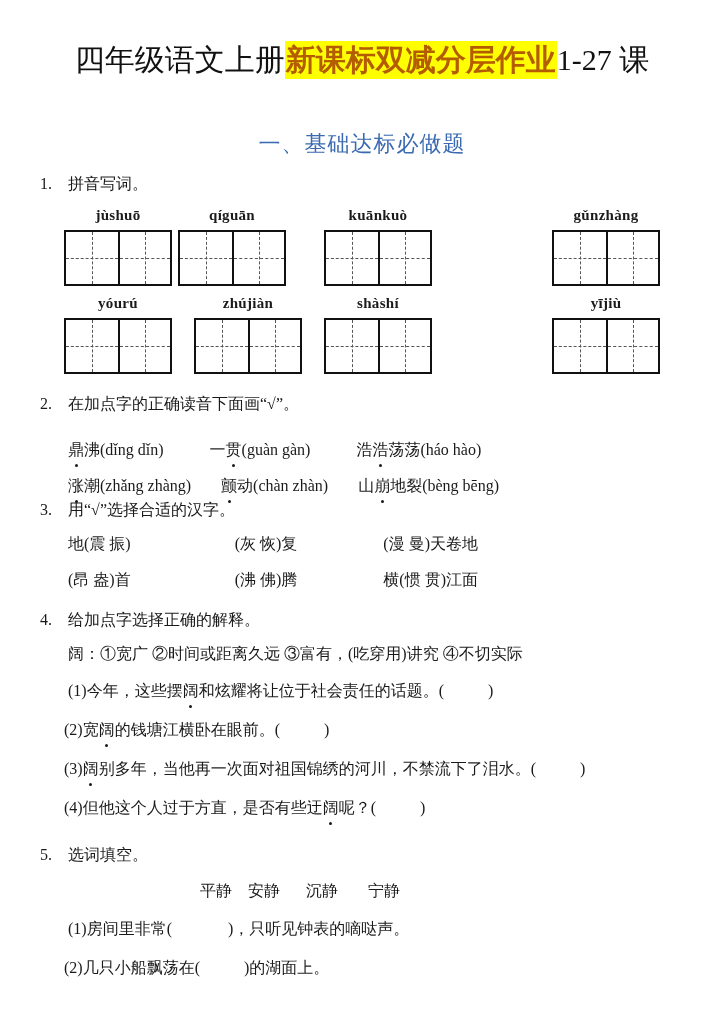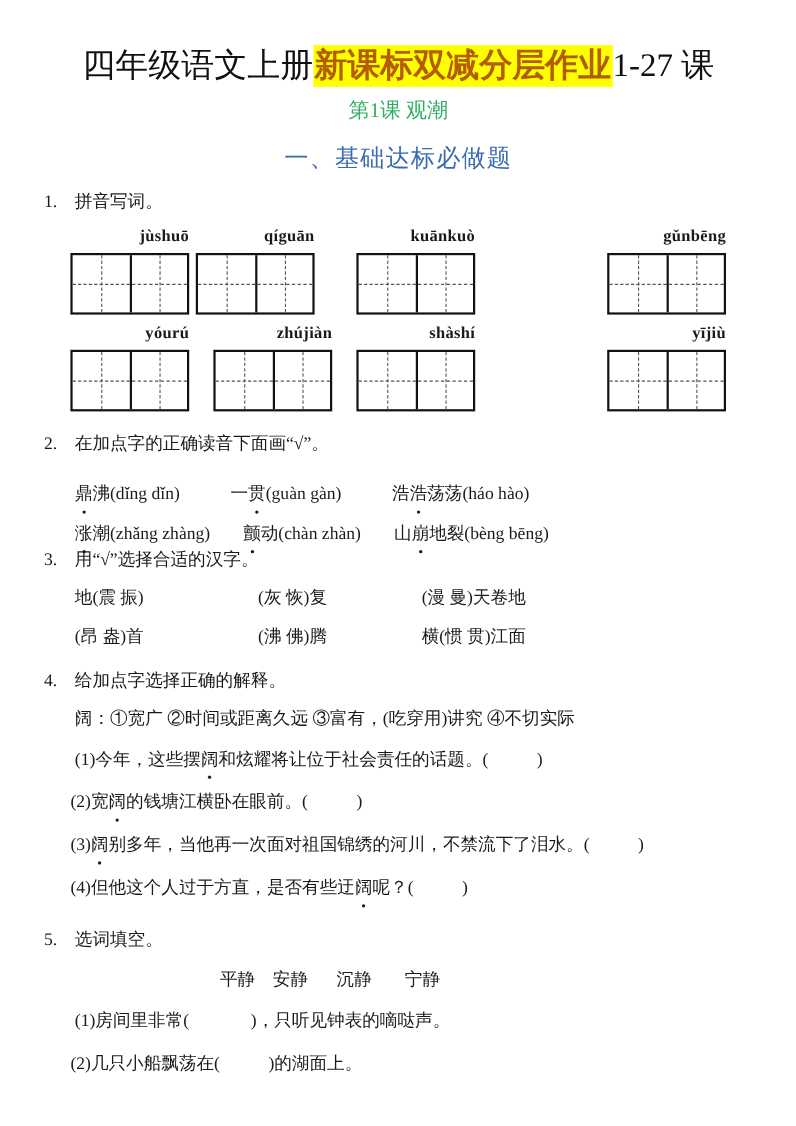--- a/index.html
+++ b/index.html
@@ -107,21 +107,21 @@
     width: 660px;
     height: 96px;
   }
   .grid-unit {
     position: absolute;
     top: 0;
     width: 108px;
   }
   .pinyin-pair {
     display: flex;
-    justify-content: flex-end;
+    justify-content: center;
     font-family: "Liberation Serif", "DejaVu Serif", serif;
     font-size: 15px;
     line-height: 20px;
     height: 22px;
     white-space: nowrap;
     font-weight: bold;
     letter-spacing: 0.3px;
   }
   .pinyin-pair span { display: inline-block; }
   .tzg {
@@ -182,21 +182,20 @@
   .sp-s { display: inline-block; width: 16px; }
   .blank { display: inline-block; width: 44px; }
 </style>
 </head>
 <body>
 
 <div class="page">
 
   <div class="title-row"><span class="title-plain">四年级语文上册</span><span class="title-hl">新课标双减分层作业</span><span class="title-plain">1-27 课</span></div>
 
-  <div class="subtitle">第1课 观潮</div>
 
   <div class="section-head">一、基础达标必做题</div>
 
   <div class="q" style="top:172px;">
     <span class="q-num">1.</span>
     <div class="q-text">拼音写词。</div>
   </div>
 
   <div class="grid-band" style="top:205px;">
     <div class="grid-unit" style="left:24px;">
@@ -225,21 +224,21 @@
         <span>kuò</span>
       </div>
       <div class="tzg">
           <div class="tzg-cell"></div>
           <div class="tzg-cell"></div>
         </div>
     </div>
     <div class="grid-unit" style="left:512px;">
       <div class="pinyin-pair">
         <span>gǔn</span>
-        <span>bēng</span>
+        <span>zhàng</span>
       </div>
       <div class="tzg">
           <div class="tzg-cell"></div>
           <div class="tzg-cell"></div>
         </div>
     </div>
   </div>
 
   <div class="grid-band" style="top:293px;">
     <div class="grid-unit" style="left:24px;">

